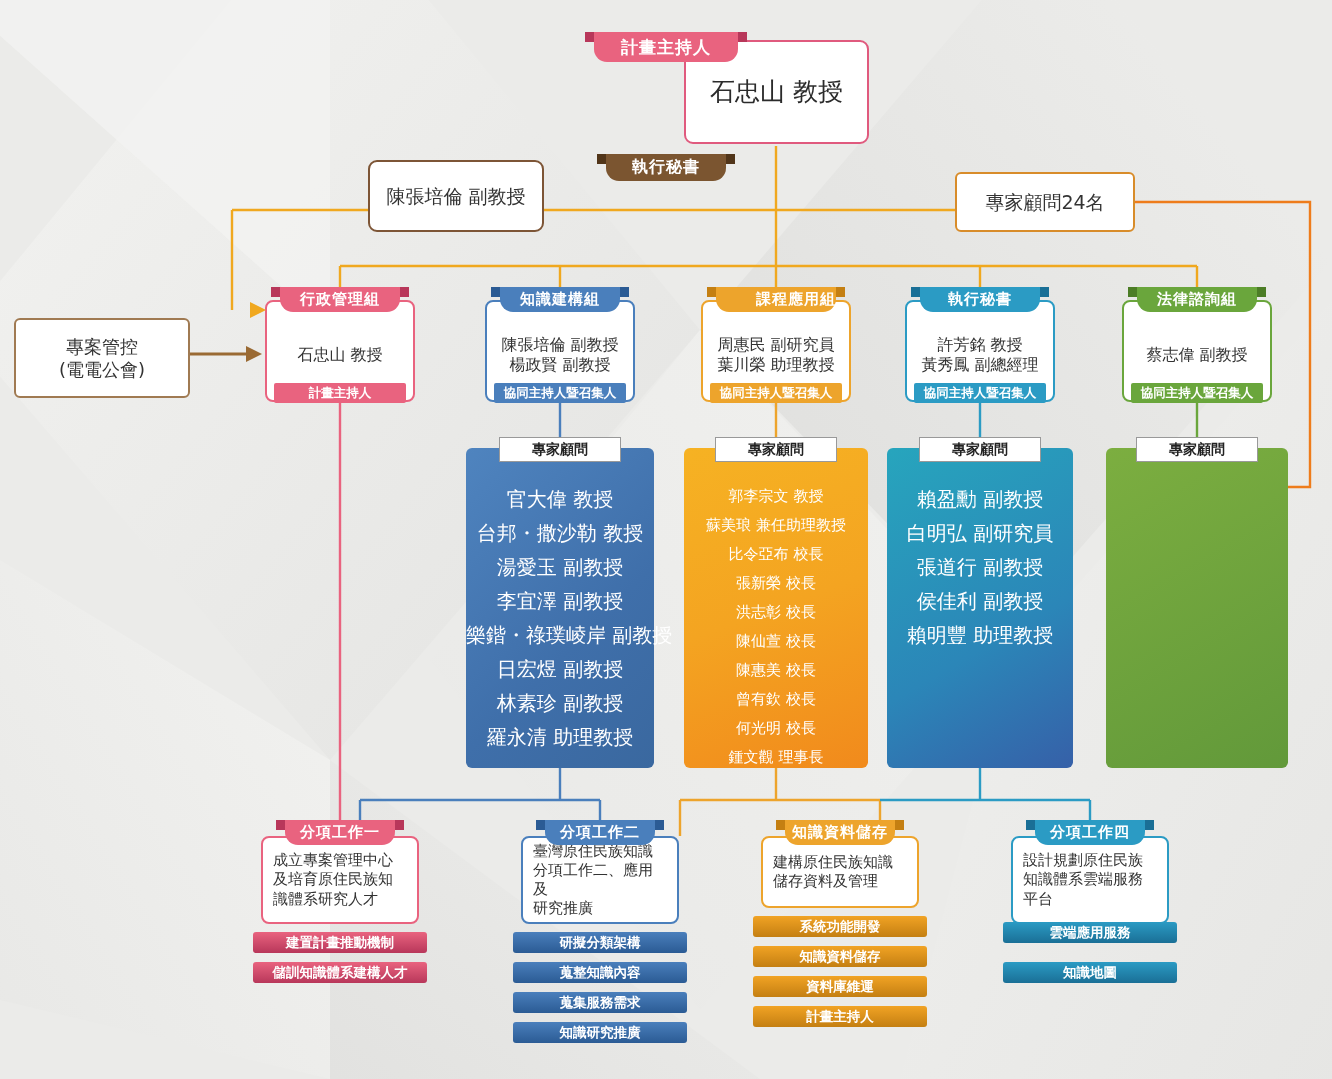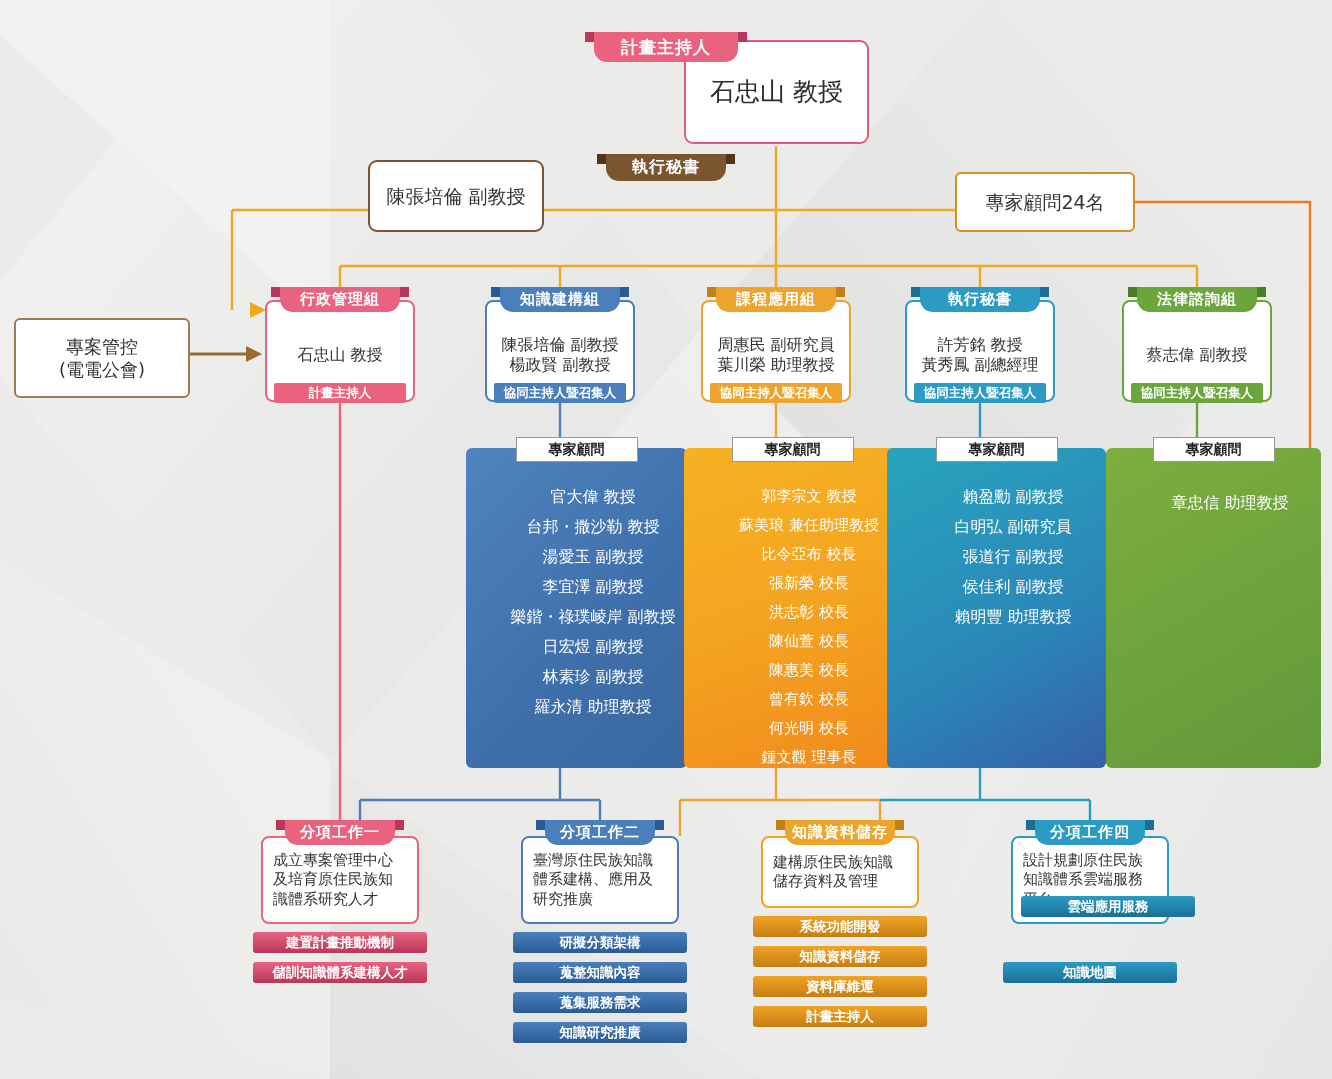--- a/index.html
+++ b/index.html
@@ -51,23 +51,23 @@
   #pmo-card{left:14px;top:318px;width:176px;height:80px;border:2px solid #a07a52;border-radius:6px;}
   #pmo-card .body-txt{font-size:18px;}
 
   
   .grp{width:150px;height:102px;top:300px;border-radius:8px;}
   .grp .body-txt{font-size:16px;padding-top:8px;}
   .grp-cap{top:287px;width:120px;height:25px;font-size:15px;}
   .grp-foot{top:383px;width:132px;height:20px;font-size:12.5px;border-radius:2px;}
 
   
-  .panel{position:absolute;z-index:2;border-radius:6px;padding-left:33px;}
+  .panel{position:absolute;z-index:2;border-radius:6px;}
   .panel .plist{
-    width:100%;text-align:center;color:#fff;font-size:16px;line-height:1.0;
+    width:100%;text-align:center;color:#fff;font-size:20px;line-height:1.0;
     padding-top:34px;box-sizing:border-box;
   }
   .panel .plist div{padding:7px 0;white-space:nowrap;}
   .ptag{
     position:absolute;left:50%;transform:translateX(-50%);top:-11px;
     background:#fff;border:1px solid #999;width:120px;height:23px;
     display:flex;align-items:center;justify-content:center;
     font-size:14px;color:#222;font-weight:bold;z-index:5;
   }
 
@@ -198,21 +198,21 @@
     <div class="cap grp-cap" style="left: 560px; background: rgb(74, 127, 188);">
       <span class="tabL" style="background: rgb(43, 91, 148);"></span>
       <span class="tabR" style="background: rgb(43, 91, 148);"></span>
       <span>知識建構組</span>
     </div>
     <div class="foot grp-foot" style="left: 560px; background: rgb(74, 127, 188);">協同主持人暨召集人</div>
     <div class="card grp" style="left: 701px; border: 2px solid rgb(237, 164, 44);">
       <div class="body-txt">周惠民 副研究員
 葉川榮 助理教授</div>
     </div>
-    <div class="cap grp-cap" style="left: 776px; background: rgb(237, 164, 44);">
+    <div class="cap grp-cap" style="left: 776px; background: rgb(237, 164, 44); justify-content: flex-end;">
       <span class="tabL" style="background: rgb(196, 127, 18);"></span>
       <span class="tabR" style="background: rgb(196, 127, 18);"></span>
       <span>課程應用組</span>
     </div>
     <div class="foot grp-foot" style="left: 776px; background: rgb(237, 164, 44);">協同主持人暨召集人</div>
     <div class="card grp" style="left: 905px; border: 2px solid rgb(43, 155, 196);">
       <div class="body-txt">許芳銘 教授
 黃秀鳳 副總經理</div>
     </div>
     <div class="cap grp-cap" style="left: 980px; background: rgb(43, 155, 196);">
@@ -265,41 +265,38 @@
       <div class="plist">
         <div>賴盈勳 副教授</div>
         <div>白明弘 副研究員</div>
         <div>張道行 副教授</div>
         <div>侯佳利 副教授</div>
         <div>賴明豐 助理教授</div>
       </div>
     </div>
     <div class="panel" style="left: 1106px; top: 448px; width: 182px; height: 320px; background: linear-gradient(150deg, rgb(124, 174, 64) 0%, rgb(98, 153, 58) 100%);">
       <div class="ptag">專家顧問</div>
-      <div class="plist" style="padding-top: 40px;">
-        <div>章忠信 助理教授</div>
-      </div>
     </div>
   </div>
 <div id="works-host">
     <div class="card work" style="left: 261px; height: 88px; border: 2px solid rgb(233, 99, 127);">
       <div class="body-txt">成立專案管理中心
 及培育原住民族知
 識體系研究人才</div>
     </div>
     <div class="cap work-cap" style="left: 340px; background: rgb(233, 99, 127);">
       <span class="tabL" style="background: rgb(184, 55, 90);"></span>
       <span class="tabR" style="background: rgb(184, 55, 90);"></span>
       <span>分項工作一</span>
     </div>
     <div class="sub" style="left: 253px; top: 932px; background: linear-gradient(rgb(233, 99, 127) 0%, rgb(184, 55, 90) 100%);">建置計畫推動機制</div>
     <div class="sub" style="left: 253px; top: 962px; background: linear-gradient(rgb(233, 99, 127) 0%, rgb(184, 55, 90) 100%);">儲訓知識體系建構人才</div>
     <div class="card work" style="left: 521px; height: 88px; border: 2px solid rgb(74, 127, 188);">
       <div class="body-txt">臺灣原住民族知識
-體系建構、應用及
+分項工作二、應用及
 研究推廣</div>
     </div>
     <div class="cap work-cap" style="left: 600px; background: rgb(74, 127, 188);">
       <span class="tabL" style="background: rgb(43, 91, 148);"></span>
       <span class="tabR" style="background: rgb(43, 91, 148);"></span>
       <span>分項工作二</span>
     </div>
     <div class="sub" style="left: 513px; top: 932px; background: linear-gradient(rgb(74, 127, 188) 0%, rgb(43, 91, 148) 100%);">研擬分類架構</div>
     <div class="sub" style="left: 513px; top: 962px; background: linear-gradient(rgb(74, 127, 188) 0%, rgb(43, 91, 148) 100%);">蒐整知識內容</div>
     <div class="sub" style="left: 513px; top: 992px; background: linear-gradient(rgb(74, 127, 188) 0%, rgb(43, 91, 148) 100%);">蒐集服務需求</div>
@@ -320,15 +317,15 @@
     <div class="card work" style="left: 1011px; height: 88px; border: 2px solid rgb(43, 155, 196);">
       <div class="body-txt">設計規劃原住民族
 知識體系雲端服務
 平台</div>
     </div>
     <div class="cap work-cap" style="left: 1090px; background: rgb(43, 155, 196);">
       <span class="tabL" style="background: rgb(26, 111, 150);"></span>
       <span class="tabR" style="background: rgb(26, 111, 150);"></span>
       <span>分項工作四</span>
     </div>
-    <div class="sub" style="left: 1003px; top: 896px; background: linear-gradient(rgb(43, 155, 196) 0%, rgb(26, 111, 150) 100%); margin-left: 18px;">雲端應用服務</div>
+    <div class="sub" style="left: 1003px; top: 922px; background: linear-gradient(rgb(43, 155, 196) 0%, rgb(26, 111, 150) 100%);">雲端應用服務</div>
     <div class="sub" style="left: 1003px; top: 962px; background: linear-gradient(rgb(43, 155, 196) 0%, rgb(26, 111, 150) 100%);">知識地圖</div>
   </div>
 
 </body></html>

